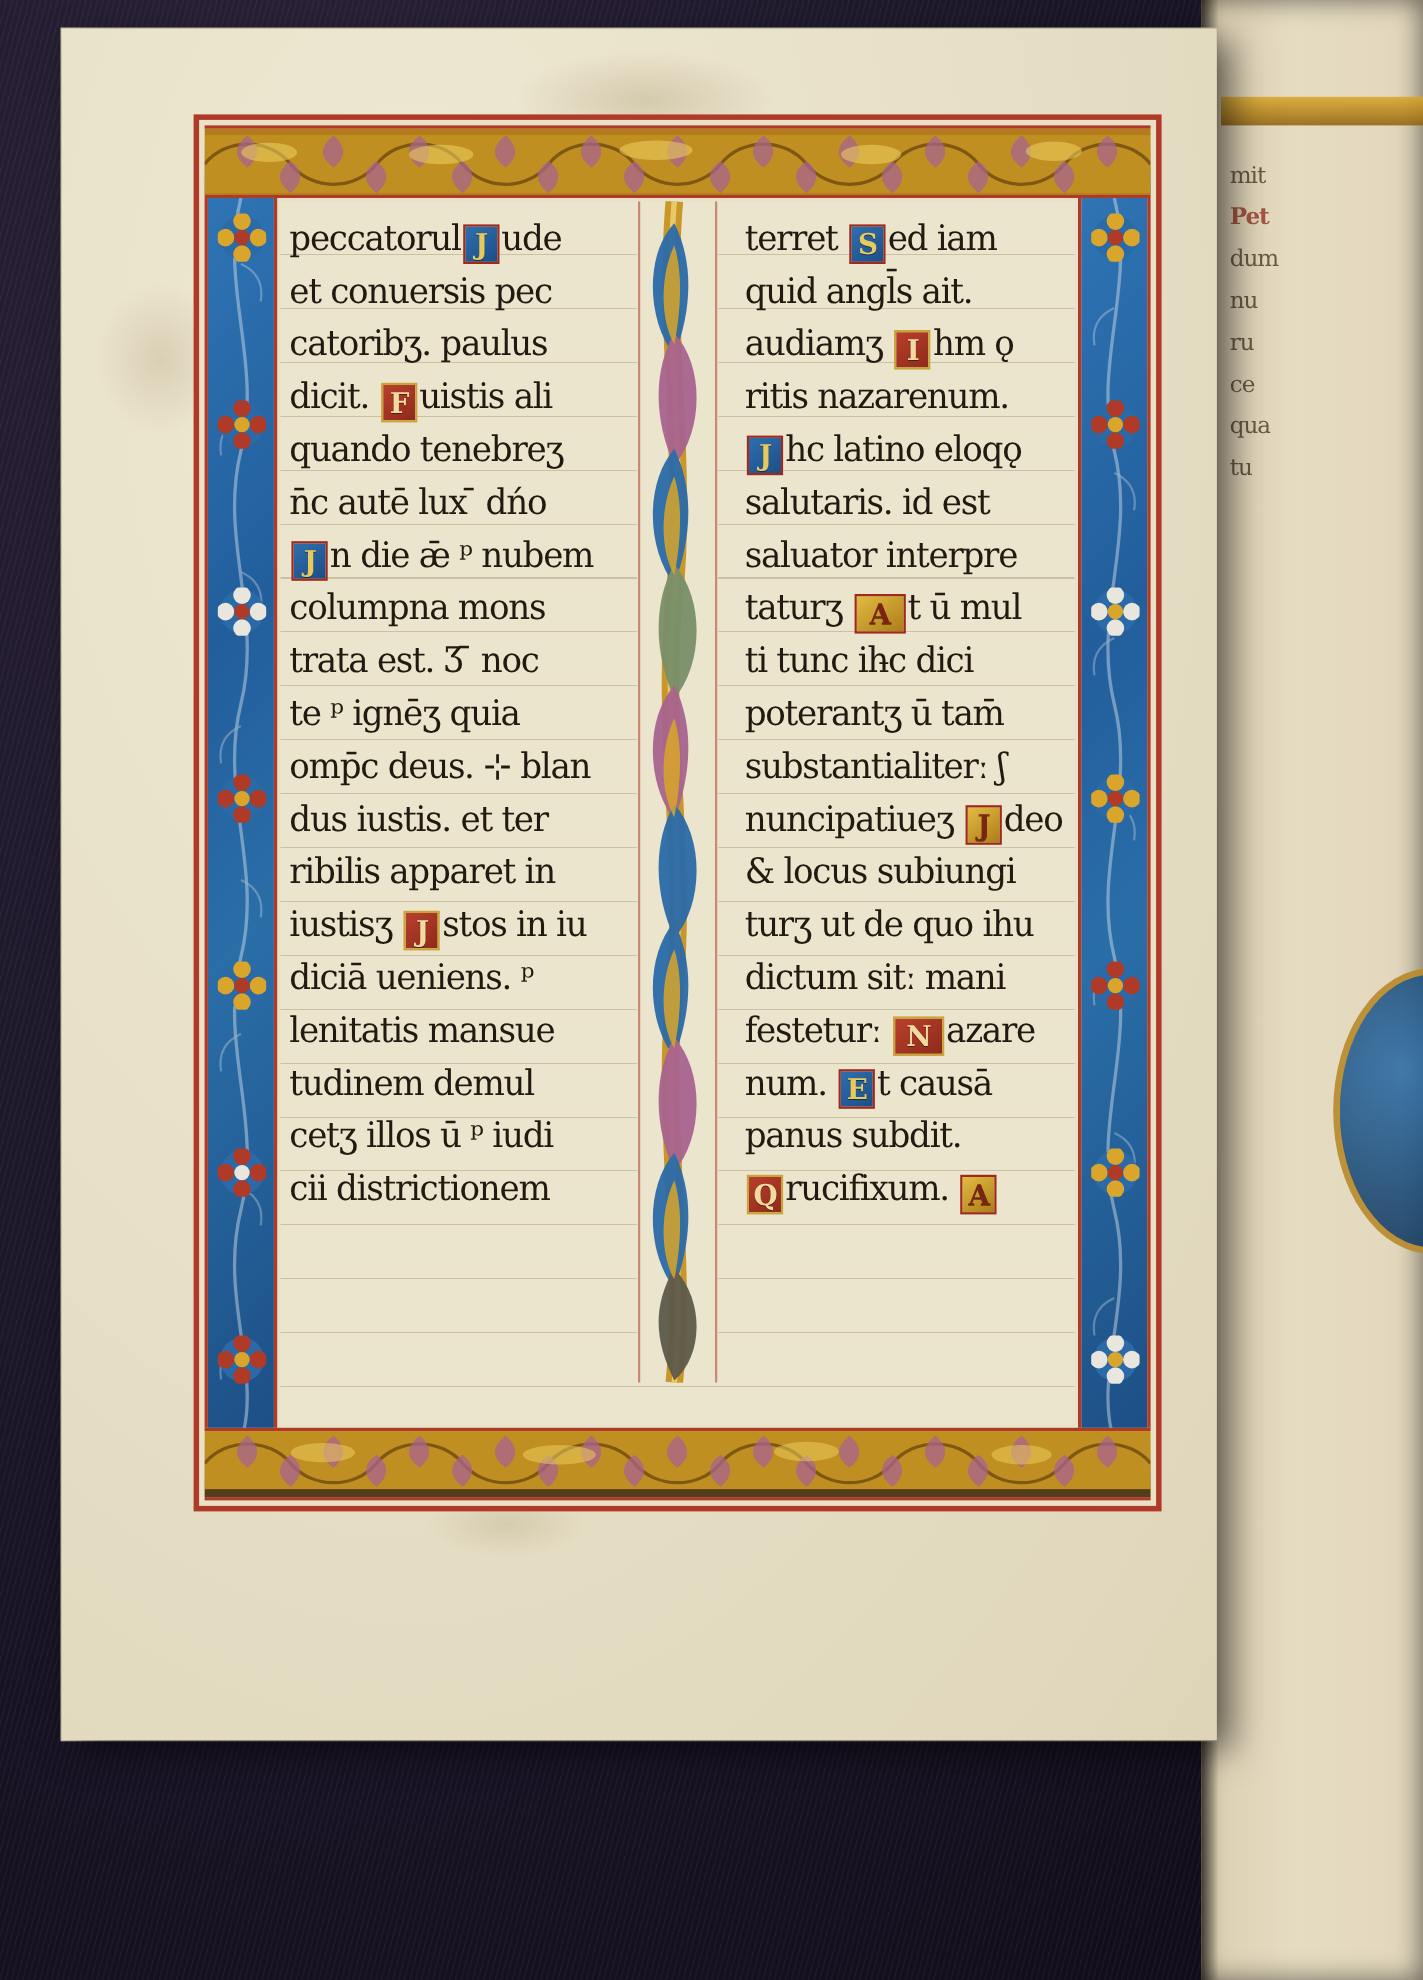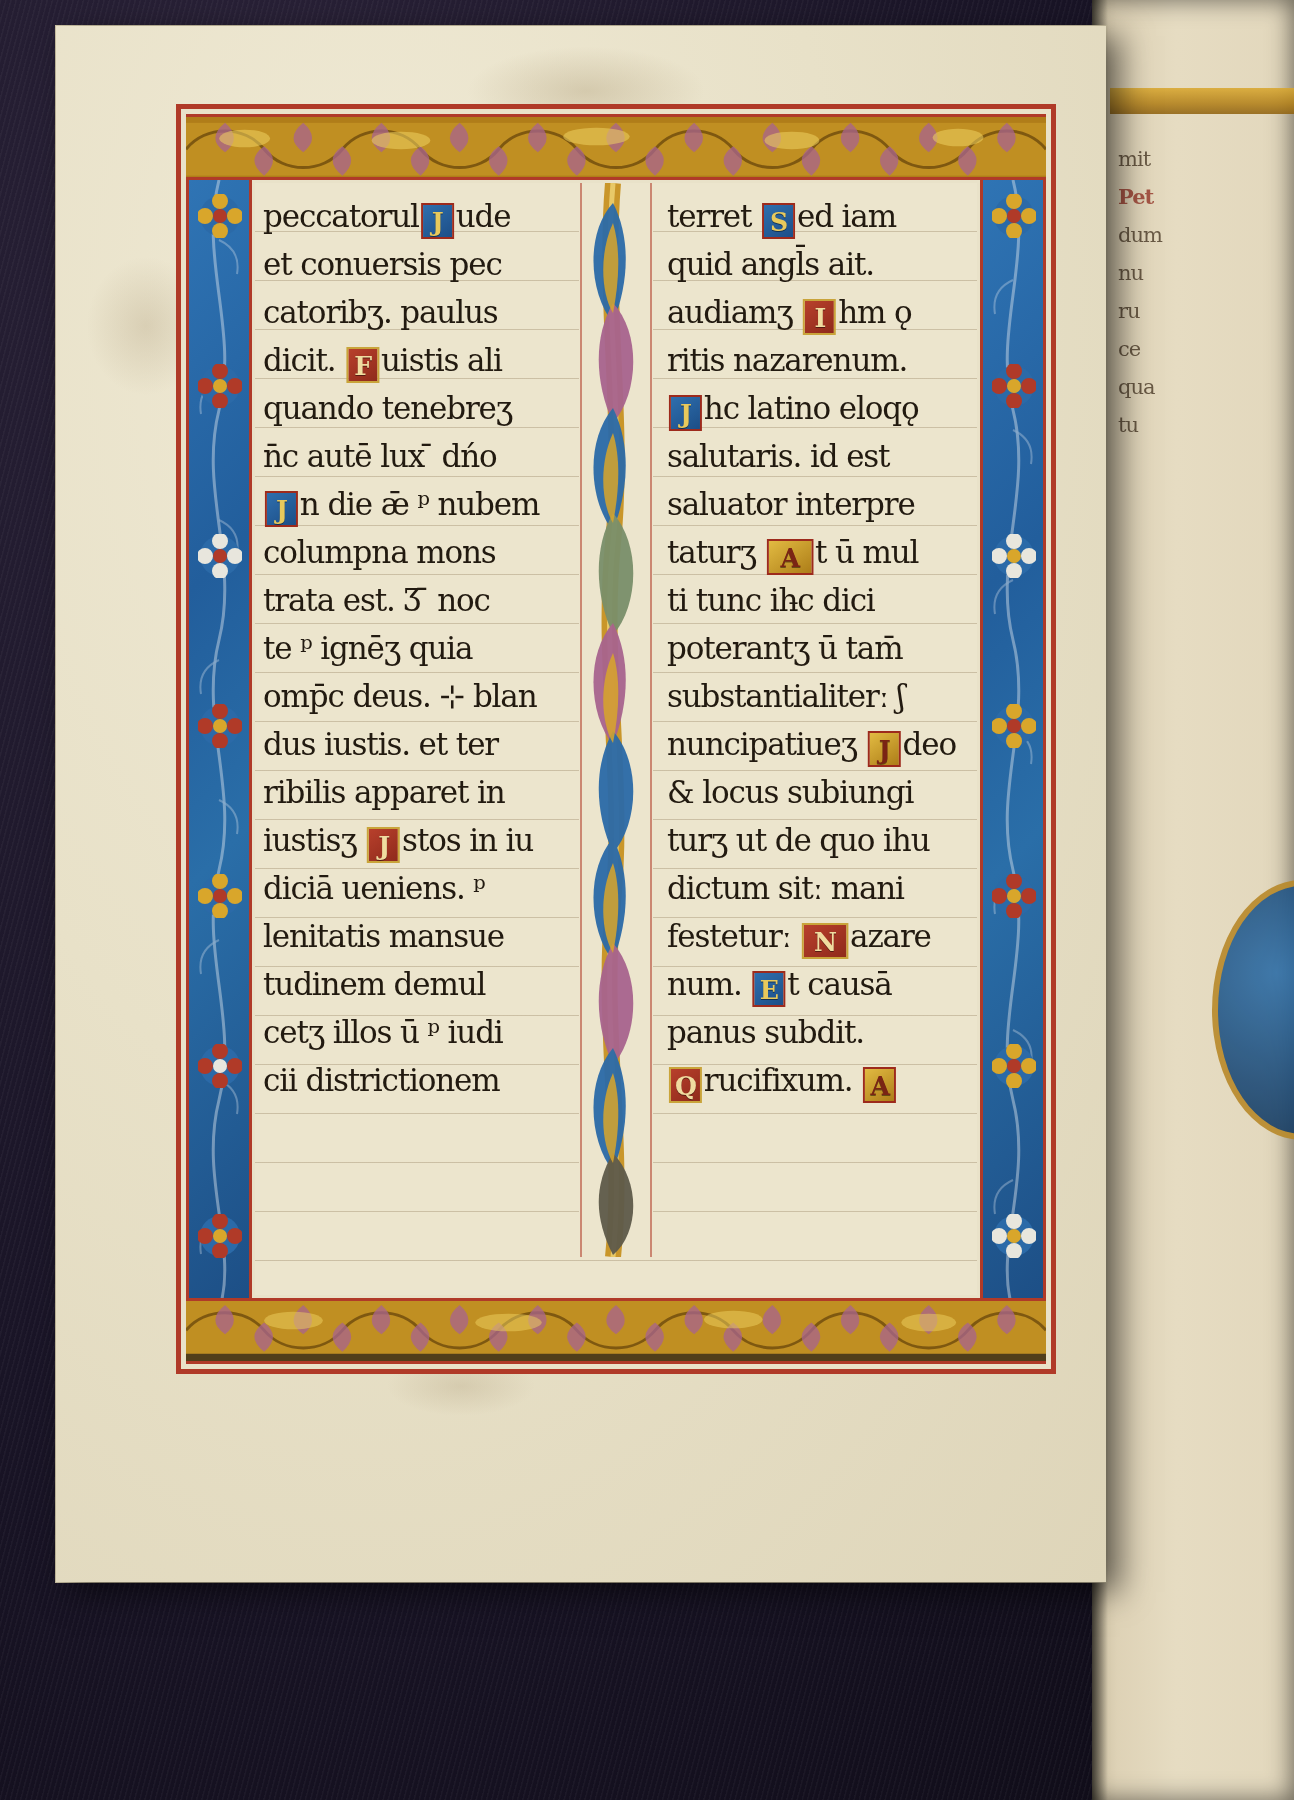--- a/index.html
+++ b/index.html
@@ -144,21 +144,21 @@
 
   
   .column {
     position: absolute;
     top: 6px;
     width: 300px; height: 1064px;
     font-family: "DejaVu Serif", serif;
     color: #221a10;
   }
   .column.left  { left: 8px; }
-  .column.right { right: 10px; }
+  .column.right { right: 0; }
 
   .line {
     position: relative;
     height: 48px;
     line-height: 48px;
     font-size: 32px;
     letter-spacing: -1.2px;
     white-space: nowrap;
     overflow: visible;
     transform: scaleX(0.97);

